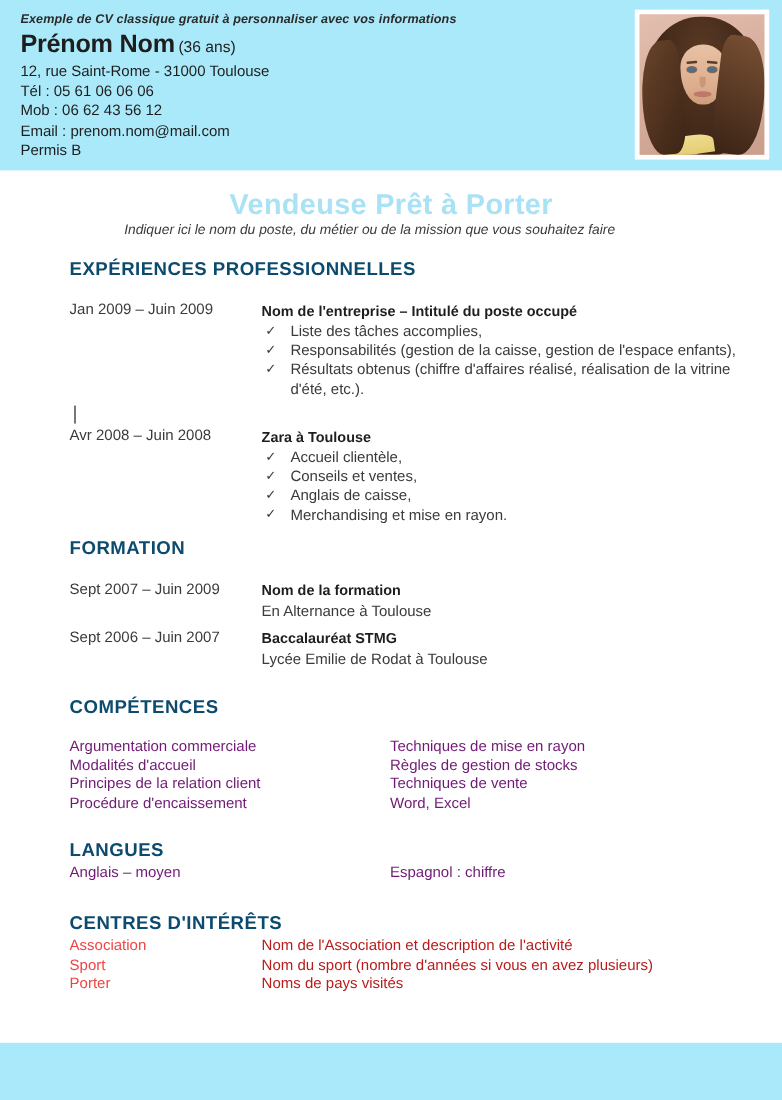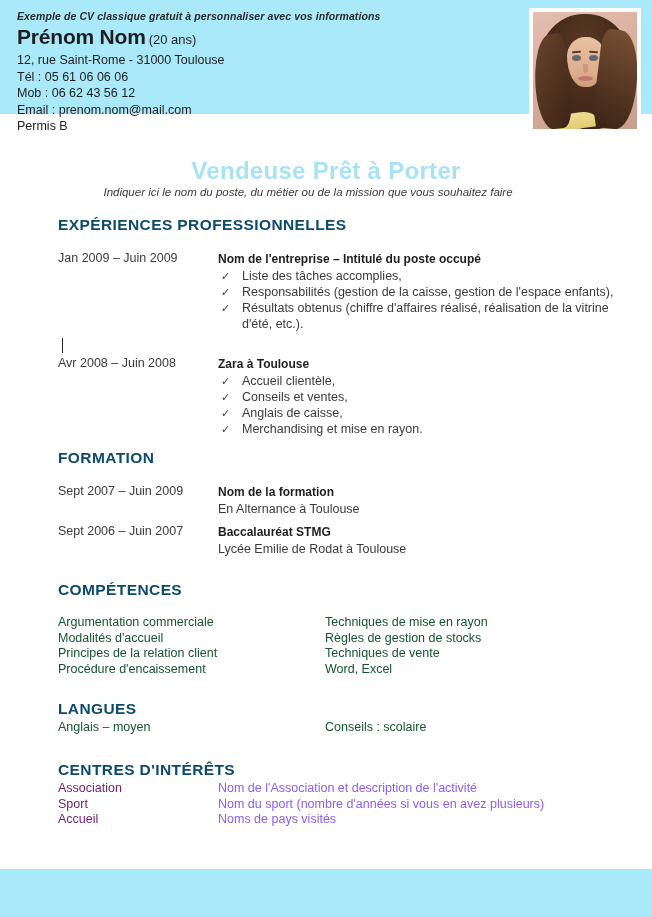--- a/index.html
+++ b/index.html
@@ -15,21 +15,21 @@
     font-family: "Liberation Sans", sans-serif;
     color: #3a3a3a;
     overflow: hidden;
   }
 
   
   .header-band {
     position: absolute;
     left: 0; top: 0;
     width: 652px;
-    height: 114px;
+    height: 142px;
     background: #aae9f9;
     box-sizing: border-box;
   }
   .header-inner {
     position: absolute;
     left: 17px;
     top: 9px;
     width: 500px;
   }
   .tagline {
@@ -277,50 +277,50 @@
   .twocol .col {
     position: absolute;
     top: 0;
   }
   .twocol .col.a { left: 0; width: 260px; }
   .twocol .col.b { left: 267px; width: 290px; }
   .twocol .col p {
     margin: 0;
     font-size: 12.5px;
     line-height: 15.5px;
-    color: #14532d;
+    color: #701a75;
     white-space: nowrap;
   }
 
   
   .kv { position: absolute; left: 58px; width: 560px; }
   .kv .row { position: relative; height: 15.5px; }
   .kv .k {
     position: absolute; left: 0; top: 0;
     width: 150px;
     font-size: 12.5px;
     line-height: 15.5px;
-    color: #701a75;
+    color: #ef4444;
   }
   .kv .v {
     position: absolute; left: 160px; top: 0;
     font-size: 12.5px;
     line-height: 15.5px;
-    color: #8b5cf6;
+    color: #b91c1c;
     white-space: nowrap;
   }
 </style>
 </head>
 <body>
 
 <div class="header-band">
   <div class="header-inner">
     <p class="tagline">Exemple de CV classique gratuit à personnaliser avec vos informations</p>
     <p class="name-line">
-      <span class="name">Prénom Nom</span><span class="age">(20 ans)</span>
+      <span class="name">Prénom Nom</span><span class="age">(36 ans)</span>
     </p>
     <p class="contact-line">12, rue Saint-Rome - 31000 Toulouse</p>
     <p class="contact-line">Tél  : 05 61 06 06 06</p>
     <p class="contact-line">Mob : 06 62 43 56 12</p>
     <p class="contact-line">Email  : prenom.nom@mail.com</p>
     <p class="contact-line">Permis B</p>
   </div>
 
   <div class="photo-frame">
     <div class="photo">
@@ -408,34 +408,34 @@
   </div>
 </div>
 
 <div class="section-head" style="top:700px">LANGUES</div>
 
 <div class="twocol" style="top:720px;height:18px">
   <div class="col a">
     <p>Anglais – moyen</p>
   </div>
   <div class="col b">
-    <p>Conseils : scolaire</p>
+    <p>Espagnol : chiffre</p>
   </div>
 </div>
 
 <div class="section-head" style="top:761px">CENTRES D'INTÉRÊTS</div>
 
 <div class="kv" style="top:781px">
   <div class="row">
     <span class="k">Association</span>
     <span class="v">Nom de l'Association et description de l'activité</span>
   </div>
   <div class="row">
     <span class="k">Sport</span>
     <span class="v">Nom du sport (nombre d'années si vous en avez plusieurs)</span>
   </div>
   <div class="row">
-    <span class="k">Accueil</span>
+    <span class="k">Porter</span>
     <span class="v">Noms de pays visités</span>
   </div>
 </div>
 
 <div class="footer-band"></div>
 
 </body></html>

